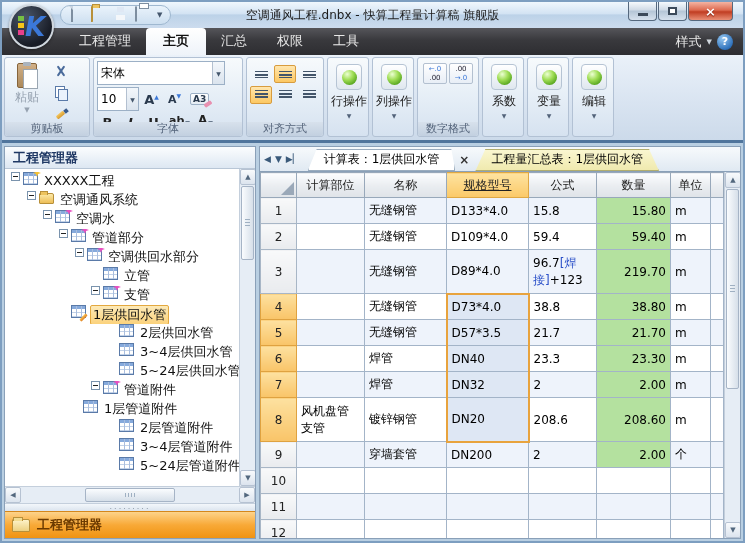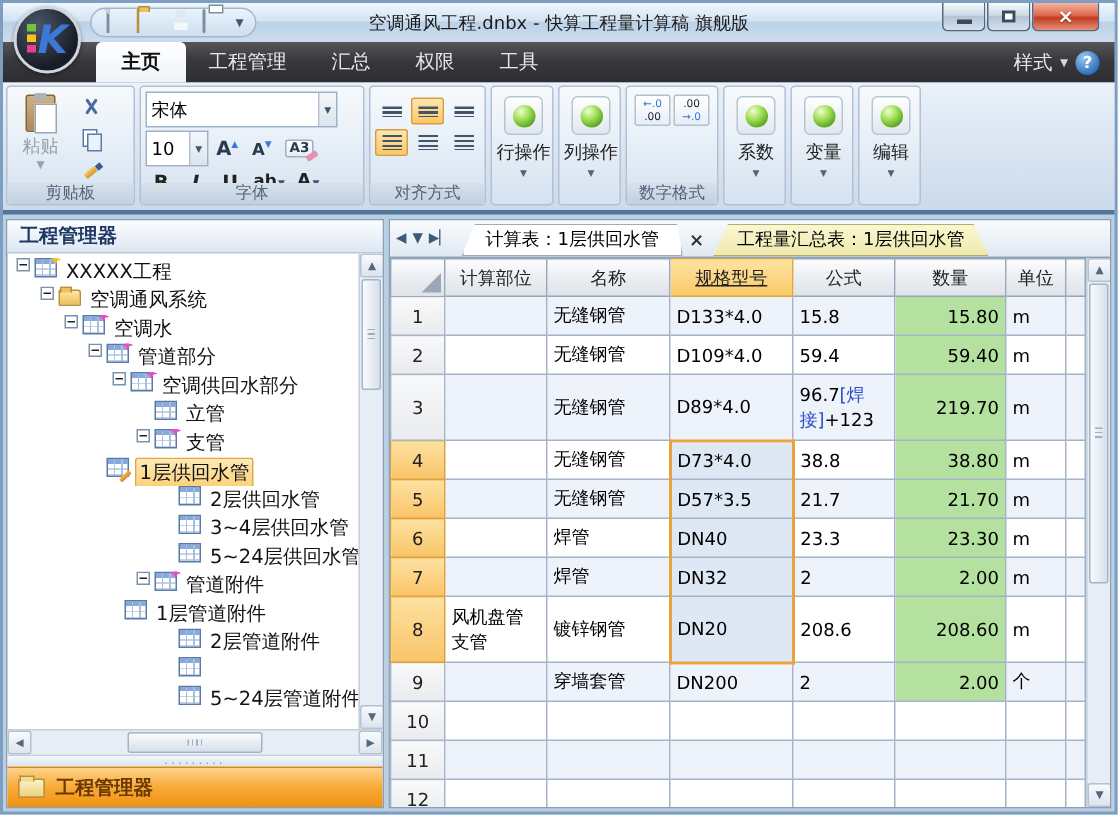--- a/index.html
+++ b/index.html
@@ -244,22 +244,22 @@
     <div class="wb">
         <span class="minbar"></span>
       </div>
     <div class="wb">
         <span class="maxbox"></span>
       </div>
     <div class="wb close">×</div>
   </div>
 
   <div class="tabstrip">
+    <div class="rtab">工程管理</div>
     <div class="rtab active">主页</div>
-    <div class="rtab">工程管理</div>
     <div class="rtab">汇总</div>
     <div class="rtab">权限</div>
     <div class="rtab">工具</div>
     <div class="strip-right">
       <span>样式</span>
       <span class="strip-caret">▼</span>
       <span class="help-btn">?</span>
     </div>
   </div>
 
@@ -495,20 +495,21 @@
     <span class="t-label">1层管道附件</span>
   </div>
           <div class="tree-item" style="padding-left: 102px;">
     <span class="exp-spacer"></span>
     <span class="ti grid"></span>
     <span class="t-label">2层管道附件</span>
   </div>
           <div class="tree-item" style="padding-left: 102px;">
     <span class="exp-spacer"></span>
     <span class="ti grid"></span>
+    <span class="t-label">3~4层管道附件</span>
   </div>
           <div class="tree-item" style="padding-left: 102px;">
     <span class="exp-spacer"></span>
     <span class="ti grid"></span>
     <span class="t-label">5~24层管道附件</span>
   </div>
         </div>
       <div class="vscroll">
         <div class="sc-btn">▲</div>
         <div class="sc-thumb" style="height:74px">

